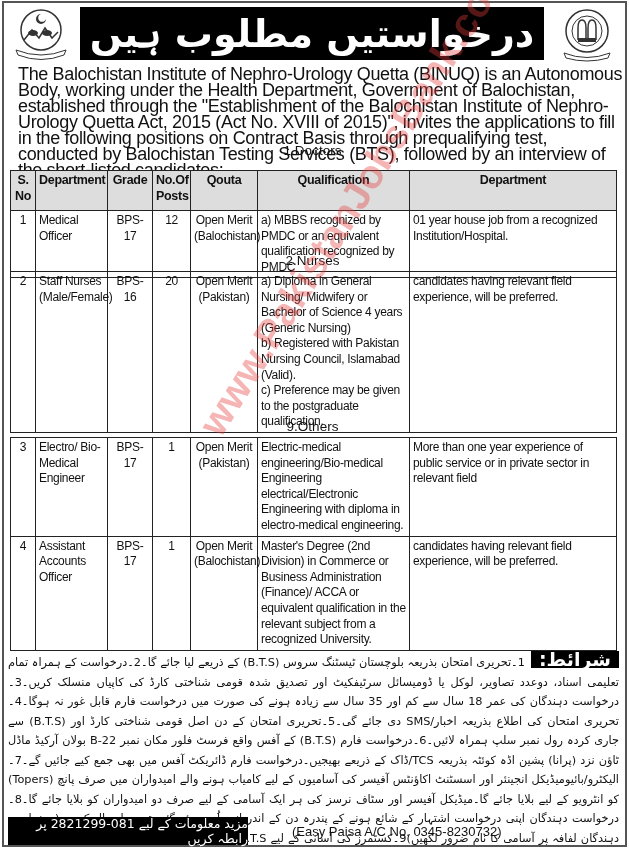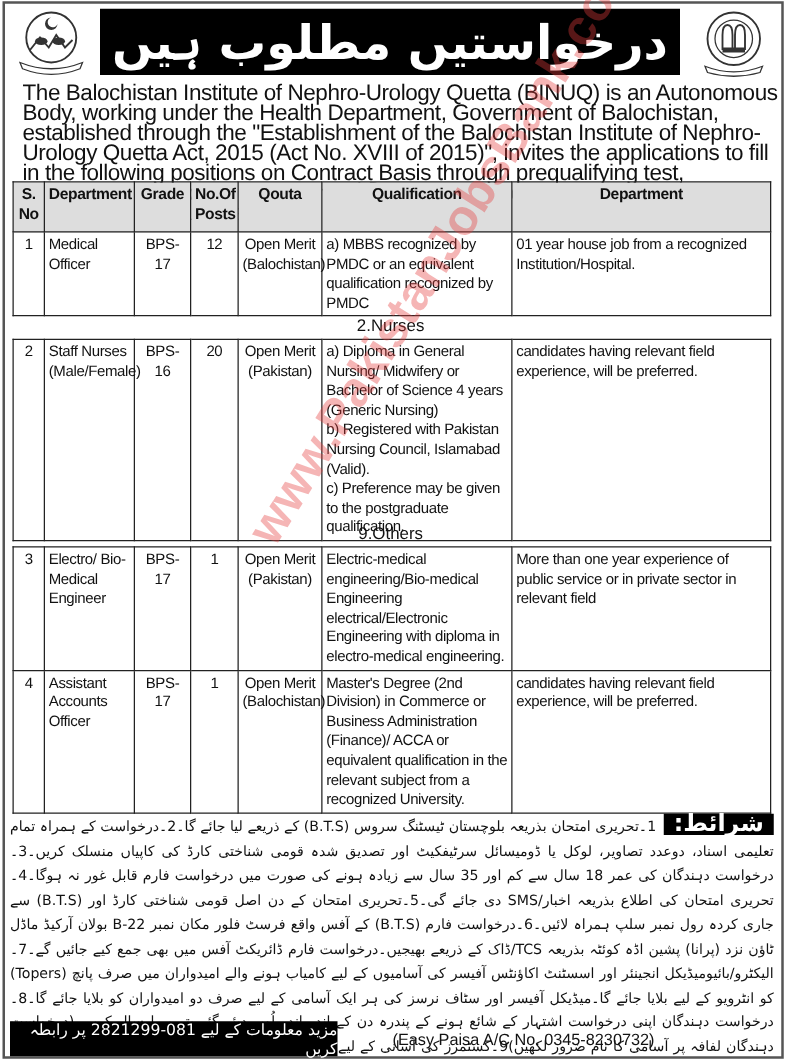--- a/index.html
+++ b/index.html
@@ -17,21 +17,21 @@
   table { position: absolute; left: 10px; width: 606px; border-collapse: collapse; font-size: 12px; line-height: 15.6px; table-layout: fixed; }
   td, th { border: 1.5px solid #222; vertical-align: top; padding: 2px 3px; letter-spacing: -0.3px; }
   th { background: #ddd; font-weight: bold; text-align: center; font-size: 12.5px; }
   td.c { text-align: center; }
   .col-sno { width: 25px; } .col-dept { width: 72px; } .col-grade { width: 45px; } .col-posts { width: 38px; }
   .col-quota { width: 67px; } .col-qual { width: 152px; } .col-exp { width: 207px; }
   .cell-lines span { display: block; }
   .urdu-box { position: absolute; left: 8px; top: 651px; width: 611px; height: 167px; font-family: "DejaVu Sans", sans-serif; direction: rtl; font-size: 11.3px; line-height: 19.5px; text-align: justify; }
   .terms-label { display: inline-block; background: #000; color: #fff; font-weight: bold; padding: 0 8px; font-size: 19px; line-height: 17px; margin-left: 6px; }
   .footer { position: absolute; left: 8px; top: 817px; width: 611px; height: 28px; display: flex; }
-  .footer-black { width: 262px; height: 28px; background: #000; color: #fff; font-family: "DejaVu Sans", sans-serif; direction: rtl; display: flex; align-items: center; justify-content: center; font-size: 12.5px; }
+  .footer-black { width: 240px; height: 28px; background: #000; color: #fff; font-family: "DejaVu Sans", sans-serif; direction: rtl; display: flex; align-items: center; justify-content: center; font-size: 12.5px; }
   .footer-easypaisa { flex: 1; display: flex; align-items: center; justify-content: flex-end; font-size: 13px; padding-right: 4px; direction: rtl; font-family: "DejaVu Sans", sans-serif; padding-left: 44px; }
   .footer-easypaisa .ltr { direction: ltr; unicode-bidi: embed; font-family: "Liberation Sans", sans-serif; }
   .watermark { position: absolute; left: 190px; top: 420px; color: rgba(230,60,60,0.38); font-size: 40px; font-weight: bold; transform: rotate(-58deg); transform-origin: left top; white-space: nowrap; pointer-events: none; font-family: "Liberation Sans", sans-serif; }
 </style>
 </head>
 <body>
 
 <div class="frame"></div>
 
 <div class="header">
@@ -56,21 +56,21 @@
       <rect x="20" y="32" width="18" height="4" fill="#333"></rect>
       <path d="M6 47 Q29 56 52 47 L50 52 Q29 58 8 52 Z" fill="#fff" stroke="#333" stroke-width="1"></path>
     </svg>
   </div>
 </div>
 
 <p class="intro">The Balochistan Institute of Nephro-Urology Quetta (BINUQ) is an Autonomous Body, working under the Health Department, Government of Balochistan, established through the "Establishment of the Balochistan Institute of Nephro-Urology Quetta Act, 2015 (Act No. XVIII of 2015)", invites the applications to fill in the following positions on Contract Basis through prequalifying test, conducted by  Balochistan Testing Services (BTS), followed by an interview of the short-listed candidates:</p>
 
 <div class="section-title" style="top:143px;">1.Doctors</div>
 
-<table style="top:145px;">
+<table style="top:170px;">
   <colgroup>
     <col class="col-sno">
       <col class="col-dept">
       <col class="col-grade">
       <col class="col-posts">
       <col class="col-quota">
       <col class="col-qual">
       <col class="col-exp">
   </colgroup>
   <tbody>

